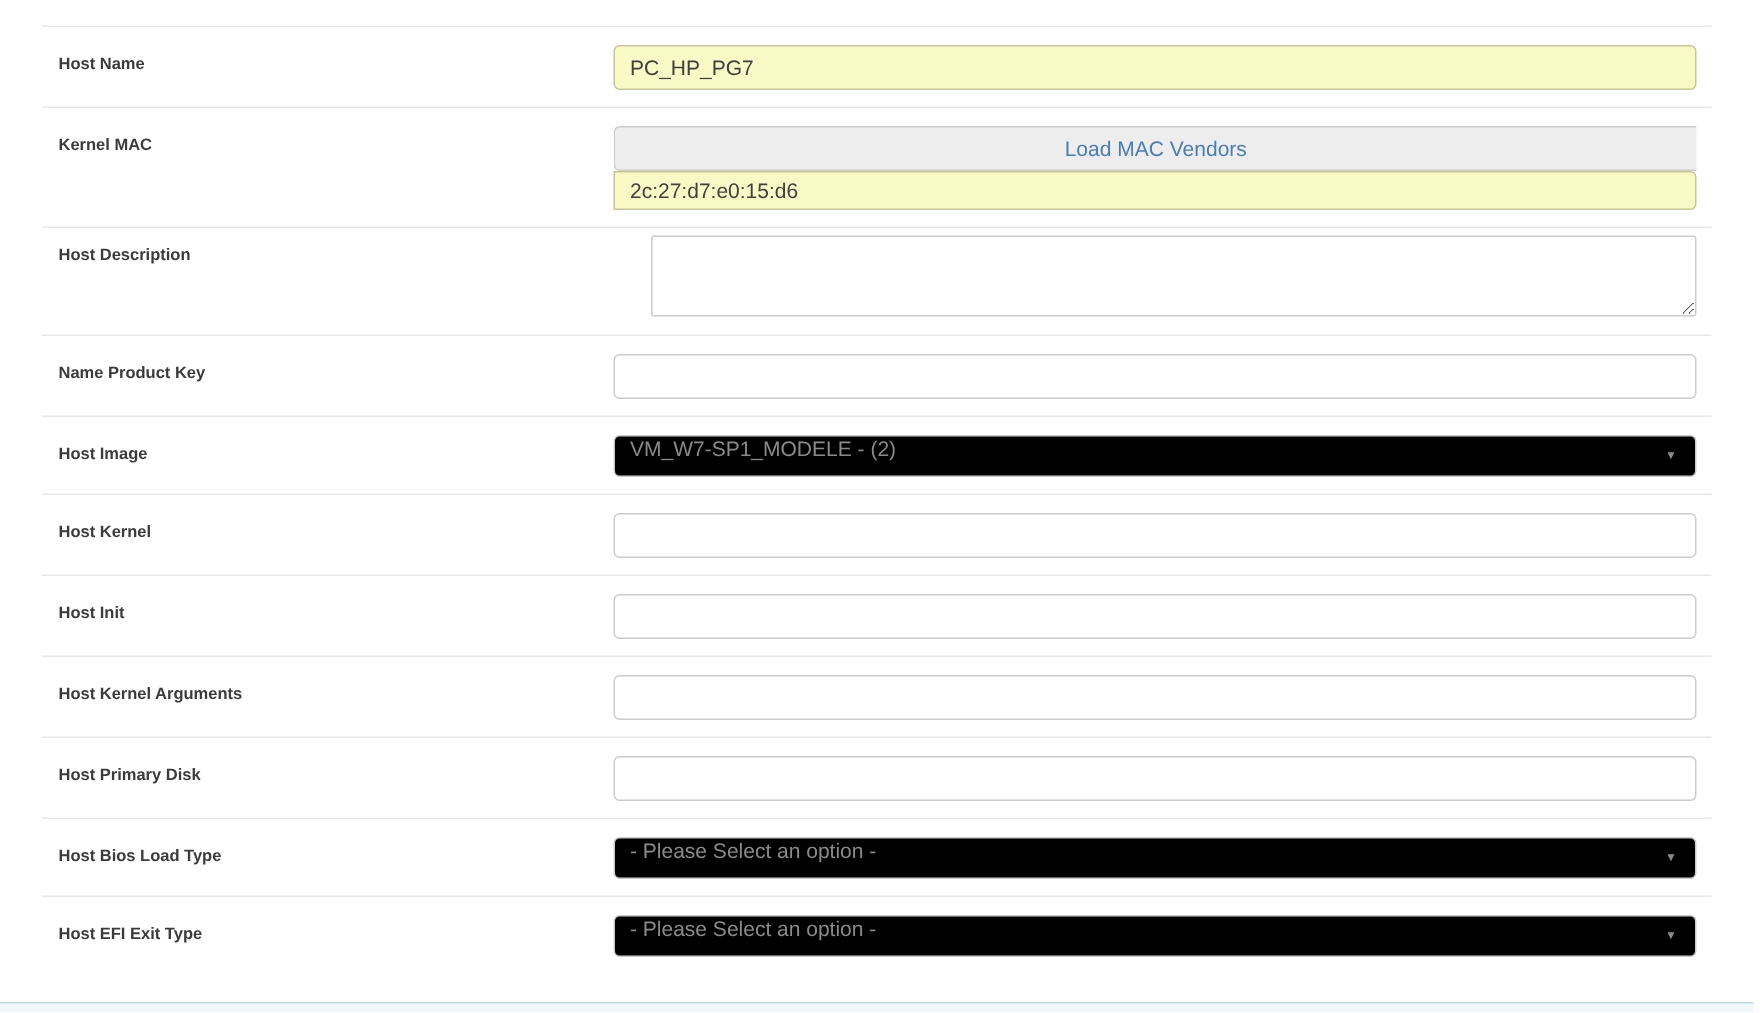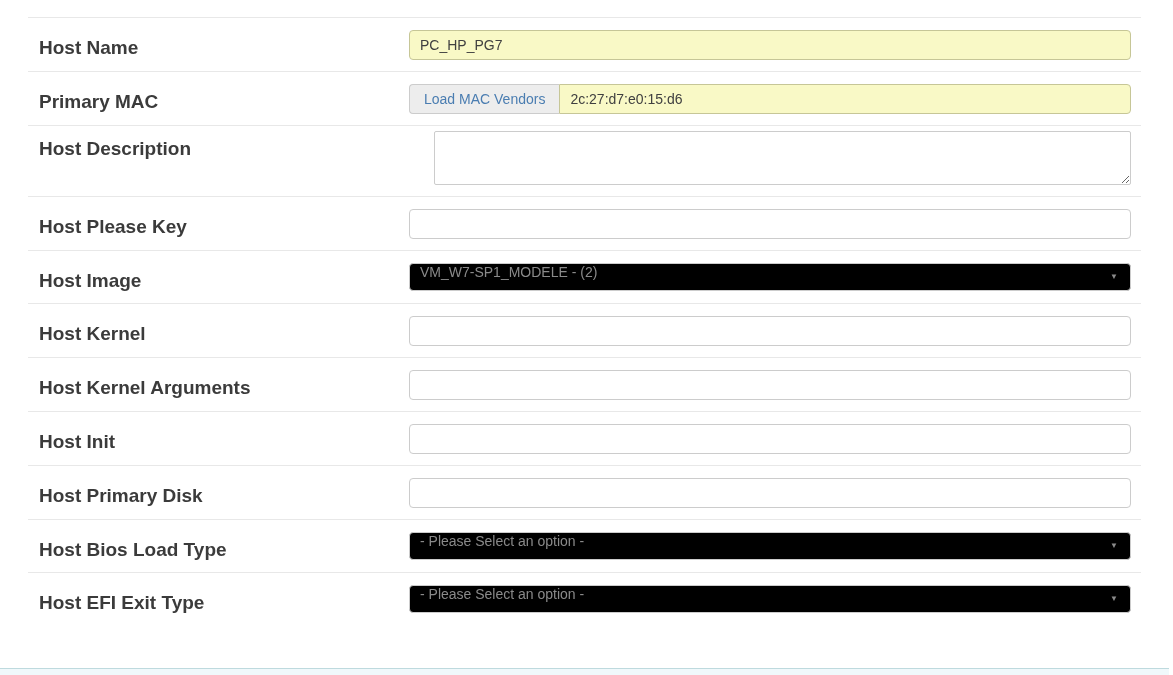--- a/index.html
+++ b/index.html
@@ -18,35 +18,35 @@
   }
 
   .panel-body { padding:14px 30px 0 28px; }
 
   .form-row { display:flex; border-top:1px solid #e8e8e8; padding:12px 0 11px 0; }
   .form-row.row-textarea { padding:5px 0 7px 0;gap:25px; }
 
   .field-label {
     width:370px; flex:none;
     padding:7px 0 0 11px;
-    font-weight:bold; font-size:19px; color:#3b3b3b;
+    font-weight:bold; font-size:11px; color:#3b3b3b;
   }
 
   .control { flex:1; margin-right:10px; position:relative; }
 
   .text-input {
     width:100%; box-sizing:border-box; height:30px;
     border:1px solid #ccc; border-radius:4px;
     padding:4px 10px;
     font-family:"Liberation Sans",sans-serif; font-size:14px; color:#444;
     background:#fff; outline:none;
   }
   .text-input.highlight { background:#f9f9c6; border-color:#c6c697; color:#404040; }
 
-  .input-group { display:flex; width:100%; }
+  .input-group { display:flex; width:100%;flex-direction:column; }
   .mac-btn {
     height:30px; flex:none;
     border:1px solid #ccc; border-right:0;
     background:#ededed; color:#4a7db1;
     font-family:"Liberation Sans",sans-serif; font-size:14px;
     padding:0 14px; border-radius:4px 0 0 4px; cursor:pointer;
   }
   .input-group .text-input { border-radius:0 4px 4px 0; flex:1; }
 
   .desc-textarea {
@@ -82,55 +82,55 @@
 <div class="page">
   <div class="panel">
 
 
     <div class="panel-body" id="form-body">
         <div class="form-row">
           <label class="field-label">Host Name</label>
           <div class="control"><input type="text" class="text-input highlight" value="PC_HP_PG7" style=""></div>
         </div>
         <div class="form-row">
-          <label class="field-label">Primary MAC</label>
+          <label class="field-label">Kernel MAC</label>
           <div class="control">
             <div class="input-group">
               <button class="mac-btn">Load MAC Vendors</button>
               <input type="text" class="text-input highlight" value="2c:27:d7:e0:15:d6" style="">
             </div>
           </div>
         </div>
         <div class="form-row row-textarea">
           <label class="field-label">Host Description</label>
           <div class="control"><textarea class="desc-textarea" style=""></textarea></div>
         </div>
         <div class="form-row">
-          <label class="field-label">Host Please Key</label>
+          <label class="field-label">Name Product Key</label>
           <div class="control"><input type="text" class="text-input" value="" style=""></div>
         </div>
         <div class="form-row">
           <label class="field-label">Host Image</label>
           <div class="control">
             <div class="select-box">
               <span>VM_W7-SP1_MODELE - (2)</span>
               <span class="select-arrow">▼</span>
             </div>
           </div>
         </div>
         <div class="form-row">
           <label class="field-label">Host Kernel</label>
           <div class="control"><input type="text" class="text-input" value="" style=""></div>
         </div>
         <div class="form-row">
-          <label class="field-label">Host Kernel Arguments</label>
+          <label class="field-label">Host Init</label>
           <div class="control"><input type="text" class="text-input" value="" style=""></div>
         </div>
         <div class="form-row">
-          <label class="field-label">Host Init</label>
+          <label class="field-label">Host Kernel Arguments</label>
           <div class="control"><input type="text" class="text-input" value="" style=""></div>
         </div>
         <div class="form-row">
           <label class="field-label">Host Primary Disk</label>
           <div class="control"><input type="text" class="text-input" value="" style=""></div>
         </div>
         <div class="form-row">
           <label class="field-label">Host Bios Load Type</label>
           <div class="control">
             <div class="select-box">

